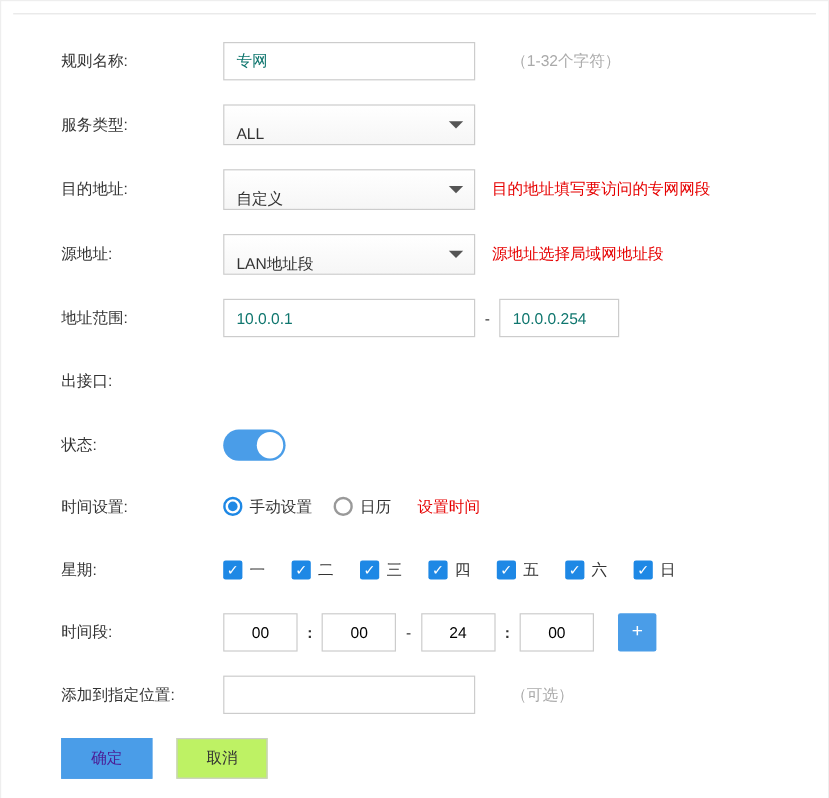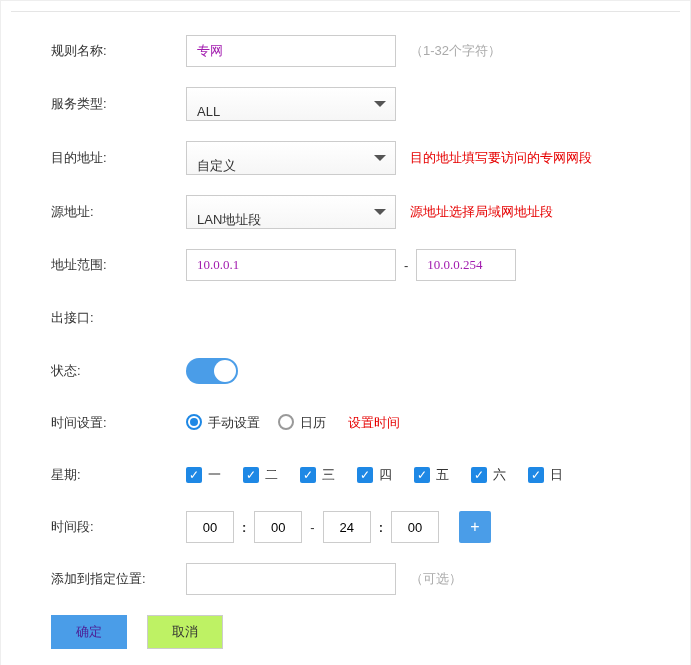--- a/index.html
+++ b/index.html
@@ -3,40 +3,40 @@
 <meta charset="utf-8">
 <style>
 * { box-sizing: border-box; margin: 0; padding: 0; }
 body { font-family: "Microsoft YaHei", Arial, sans-serif; font-size: 13px; color: #333; background: #fff; }
 .container { width: 691px; padding: 10px 10px; border: 1px solid #eee; }
 .tab-border { border-top: 1px solid #e5e5e5; height: 4px; margin-bottom: 20px; }
 .form-row { display: flex; align-items: center; margin-bottom: 20px; min-height: 32px; }
 .form-row.tall { min-height: 34px; align-items: center; }
 .form-label { width: 175px; padding-left: 40px; color: #333; }
 .form-control-area { display: flex; align-items: center; gap: 8px; flex: 1; }
-.text-input { width: 210px; height: 32px; border: 1px solid #ccc; padding: 0 10px; font-size: 13px; color: #a21caf; font-family: Liberation Serif, serif; }
+.text-input { width: 210px; height: 32px; border: 1px solid #ccc; padding: 0 10px; font-size: 13px; color: #0f766e; font-family: Liberation Sans, sans-serif; }
 .select-wrap { position: relative; width: 210px; }
 .select-btn { width: 100%; height: 34px; border: 1px solid #ccc; background: linear-gradient(#fff, #f6f6f6); padding: 15px 30px 0 10px; text-align: left; font-size: 13px; color: #333; cursor: pointer; font-family: inherit; }
 .select-caret { position: absolute; right: 10px; top: 50%; transform: translateY(-50%); width: 0; height: 0; border-left: 6px solid transparent; border-right: 6px solid transparent; border-top: 6px solid #555; pointer-events: none; }
-.hint-gray { color: #aaa; margin-left: 6px; }
+.hint-gray { color: #aaa; margin-left: 22px; }
 .hint-red { color: #e60000; margin-left: 6px; }
 .range-sep { color: #333; }
 .text-input.small { width: 100px; }
 .toggle { position: relative; width: 52px; height: 26px; background: #4a9de8; border-radius: 13px; cursor: pointer; }
 .toggle-knob { position: absolute; right: 2px; top: 2px; width: 22px; height: 22px; background: #fff; border-radius: 50%; }
 .radio-group { display: flex; align-items: center; gap: 18px; }
 .radio-item { display: flex; gap: 6px; cursor: pointer; }
 .radio-circle { width: 16px; height: 16px; border: 2px solid #999; border-radius: 50%; display: flex; align-items: center; justify-content: center; }
 .radio-circle.checked { border-color: #1e88e5; }
 .radio-dot { width: 8px; height: 8px; background: #1e88e5; border-radius: 50%; }
 .checkbox-group { display: flex; align-items: center; gap: 22px; }
 .checkbox-item { display: flex; align-items: center; gap: 6px; cursor: pointer; }
 .checkbox-box { width: 16px; height: 16px; background: #1e88e5; border-radius: 2px; display: flex; align-items: center; justify-content: center; }
 .checkbox-check { color: #fff; font-size: 12px; line-height: 1; }
-.time-input { width: 48px; height: 32px; border: 1px solid #ccc; text-align: center; font-size: 13px; font-family: inherit; }
+.time-input { width: 62px; height: 32px; border: 1px solid #ccc; text-align: center; font-size: 13px; font-family: inherit; }
 .time-sep { font-weight: bold; }
 .add-btn { width: 32px; height: 32px; background: #4a9de8; border: none; color: #fff; font-size: 16px; cursor: pointer; border-radius: 2px; margin-left: 12px; }
 .buttons-row { display: flex; gap: 20px; padding-left: 40px; margin-top: 8px; margin-bottom: 10px; }
 .btn { height: 34px; padding: 0 24px; border: 1px solid #ccc; cursor: pointer; font-size: 13px; font-family: inherit; }
 .btn-primary { background: #4a9de8; border-color: #4a9de8; color: #4c1d95; }
 .btn-default { background: #bef264; color: #333; }
 </style>
 </head>
 <body>
 

